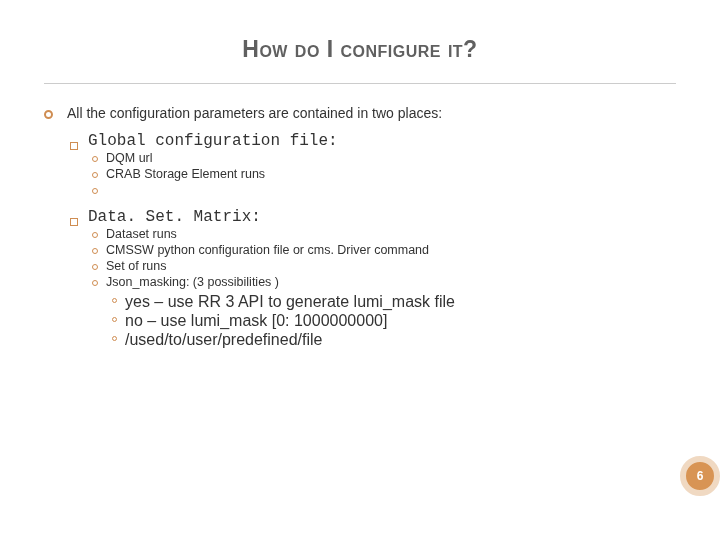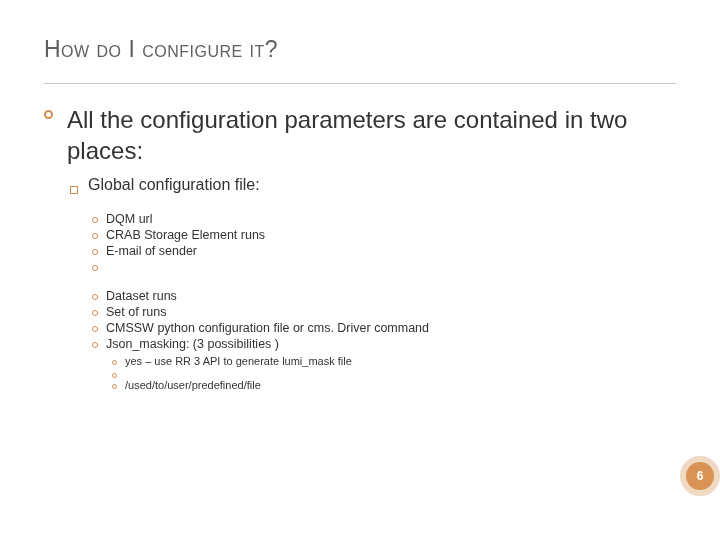--- a/index.html
+++ b/index.html
@@ -14,61 +14,62 @@
   }
   .slide {
     padding: 36px 44px 20px 44px;
     height: 100%;
     position: relative;
   }
   .title {
     font-size: 23px;
     color: #606060;
     font-variant: small-caps;
-    font-weight: 400;
+    font-weight: 700;
     letter-spacing: 0.5px;
     margin-bottom: 20px;
+    text-align: center;
   }
   .title-hr {
     border: none;
     border-top: 1px solid #ccc;
     margin-bottom: 20px;
   }
   ul { list-style: none; }
   .lvl1 > li { margin-bottom: 12px; }
   .lvl1 > li > .row { display: flex; align-items: flex-start; }
   .lvl1 > li > .row > .bullet {
     width: 9px; height: 9px; border: 2px solid #cf8d52; border-radius: 50%;
     margin-top: 6px; margin-right: 14px; flex-shrink: 0;
   }
-  .lvl1-text { font-size: 24px; color: #333; line-height: 1.3; }
+  .lvl1-text { font-size: 14px; color: #333; line-height: 1.3; }
   .lvl2 { margin-left: 26px; margin-top: 10px; }
   .lvl2 > li { margin-bottom: 8px; }
-  .lvl2 > li > .row { display: flex; align-items: flex-end; }
+  .lvl2 > li > .row { display: flex; align-items: flex-end; font-family: Liberation Mono, monospace; }
   .lvl2 > li > .row > .bullet {
     width: 8px; height: 8px; border: 1.5px solid #cf8d52;
     margin-top: 5px; margin-right: 10px; flex-shrink: 0;
   }
   .lvl2-text { font-size: 16px; color: #333; }
-  .lvl3 { margin-left: 22px; margin-top: 18px; }
+  .lvl3 { margin-left: 22px; margin-top: 1px; }
   .lvl3 > li { margin-bottom: 2px; }
   .lvl3 > li > .row { display: flex; align-items: flex-start; }
   .lvl3 > li > .row > .bullet {
     width: 6px; height: 6px; border: 1.5px solid #cf8d52; border-radius: 50%;
     margin-top: 5px; margin-right: 8px; flex-shrink: 0;
   }
   .lvl3-text { font-size: 12.5px; color: #333; }
   .lvl4 { margin-left: 20px; margin-top: 4px; }
   .lvl4 > li { margin-bottom: 1px; }
   .lvl4 > li > .row { display: flex; align-items: flex-start; }
   .lvl4 > li > .row > .bullet {
     width: 5px; height: 5px; border: 1px solid #cf8d52; border-radius: 50%;
     margin-top: 5px; margin-right: 8px; flex-shrink: 0;
   }
-  .lvl4-text { font-size: 11px; color: #333; }
+  .lvl4-text { font-size: 16px; color: #333; }
   .pagenum {
     position: absolute;
     right: 0;
     bottom: 44px;
     width: 28px;
     height: 28px;
     background: #d89454;
     border: 6px solid #f0d9c2;
     border-radius: 50%;
     display: flex;
@@ -110,66 +111,65 @@
               </li>
             <li>
                 <div class="row">
                   <span class="bullet"></span>
                   <span class="lvl3-text">CRAB Storage Element runs</span>
                 </div>
               </li>
             <li>
                 <div class="row">
                   <span class="bullet"></span>
-                  <span class="lvl3-text">E-mail of sender</span>
-                </div>
-              </li>
-            <li>
-                <div class="row">
-                  <span class="bullet"></span>
                 </div>
               </li>
           </ul>
         </li>
 
         <li style="margin-top:14px;">
+          <div class="row">
+            <span class="bullet"></span>
+            <span class="lvl2-text">Data. Set. Matrix:</span>
+          </div>
           <ul class="lvl3">
             <li>
                 <div class="row">
                   <span class="bullet"></span>
                   <span class="lvl3-text">Dataset runs</span>
                 </div>
               </li>
             <li>
                 <div class="row">
                   <span class="bullet"></span>
-                  <span class="lvl3-text">Set of runs</span>
+                  <span class="lvl3-text">CMSSW python configuration file or cms. Driver command</span>
                 </div>
               </li>
             <li>
                 <div class="row">
                   <span class="bullet"></span>
-                  <span class="lvl3-text">CMSSW python configuration file or cms. Driver command</span>
+                  <span class="lvl3-text">Set of runs</span>
                 </div>
               </li>
             <li>
               <div class="row">
                   <span class="bullet"></span>
                   <span class="lvl3-text">Json_masking:   (3 possibilities )</span>
                 </div>
               <ul class="lvl4">
                 <li>
                     <div class="row">
                       <span class="bullet"></span>
                       <span class="lvl4-text">yes – use RR 3 API to generate lumi_mask file</span>
                     </div>
                   </li>
                 <li>
                     <div class="row">
                       <span class="bullet"></span>
+                      <span class="lvl4-text">no – use lumi_mask [0: 1000000000]</span>
                     </div>
                   </li>
                 <li>
                     <div class="row">
                       <span class="bullet"></span>
                       <span class="lvl4-text">/used/to/user/predefined/file</span>
                     </div>
                   </li>
               </ul>
             </li>

